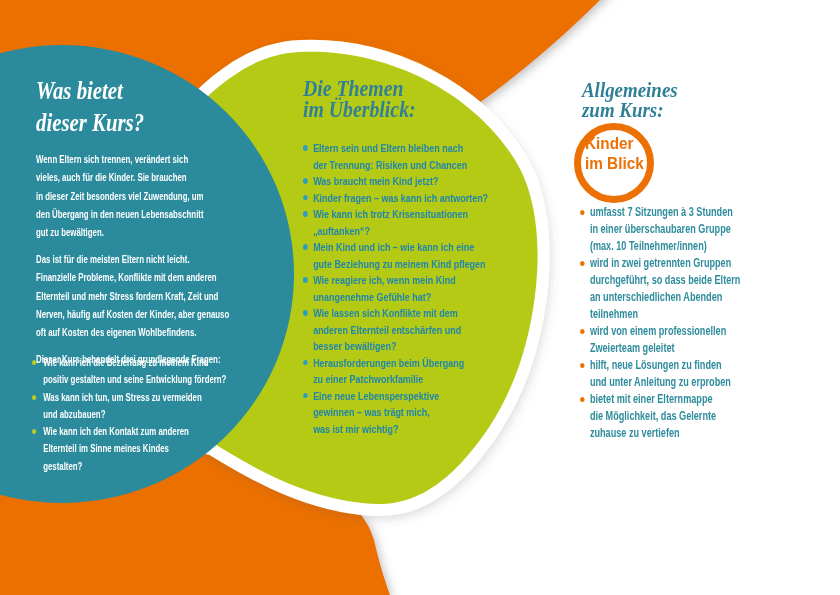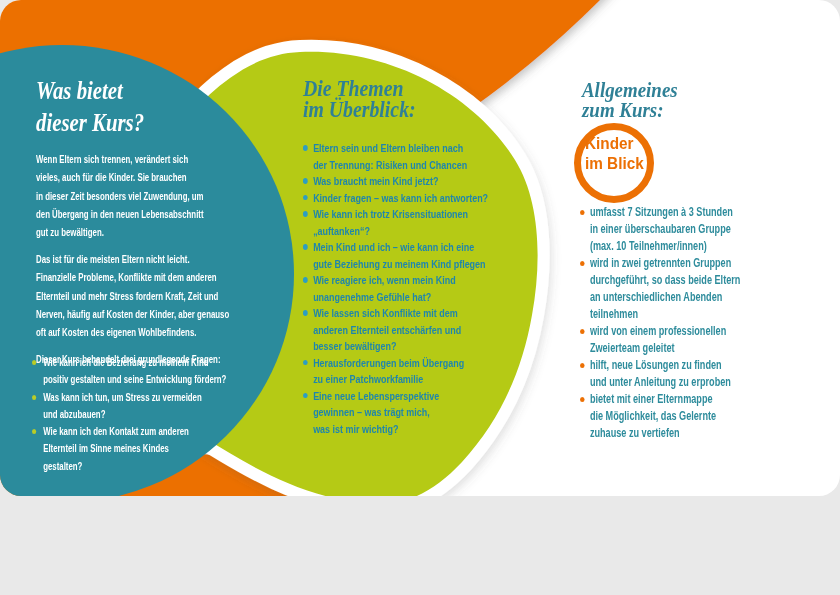--- a/index.html
+++ b/index.html
@@ -1,22 +1,21 @@
 <!DOCTYPE html>
 <html><head>
 <meta charset="utf-8">
 <style>
   html,body{margin:0;padding:0;background:#e9e9e9;}
   .page{
     position:relative;
-    width:840px;height:496px;
+    width:840px;height:595px;
     background:#ffffff;
     overflow:hidden;
     font-family:"Liberation Sans", sans-serif;
-    border-radius:21px;
   }
   .bg{position:absolute;inset:0;}
   
   .abs{position:absolute;}
   .pre{white-space:pre-line;}
   h1,h2{margin:0;font-family:"Liberation Serif", serif;font-style:italic;font-weight:700;}
   .heading-left{
     left:36px;top:75px;font-size:26px;line-height:32px;color:#ffffff;
     transform:scaleX(0.80);transform-origin:left top;width:280px;
   }

